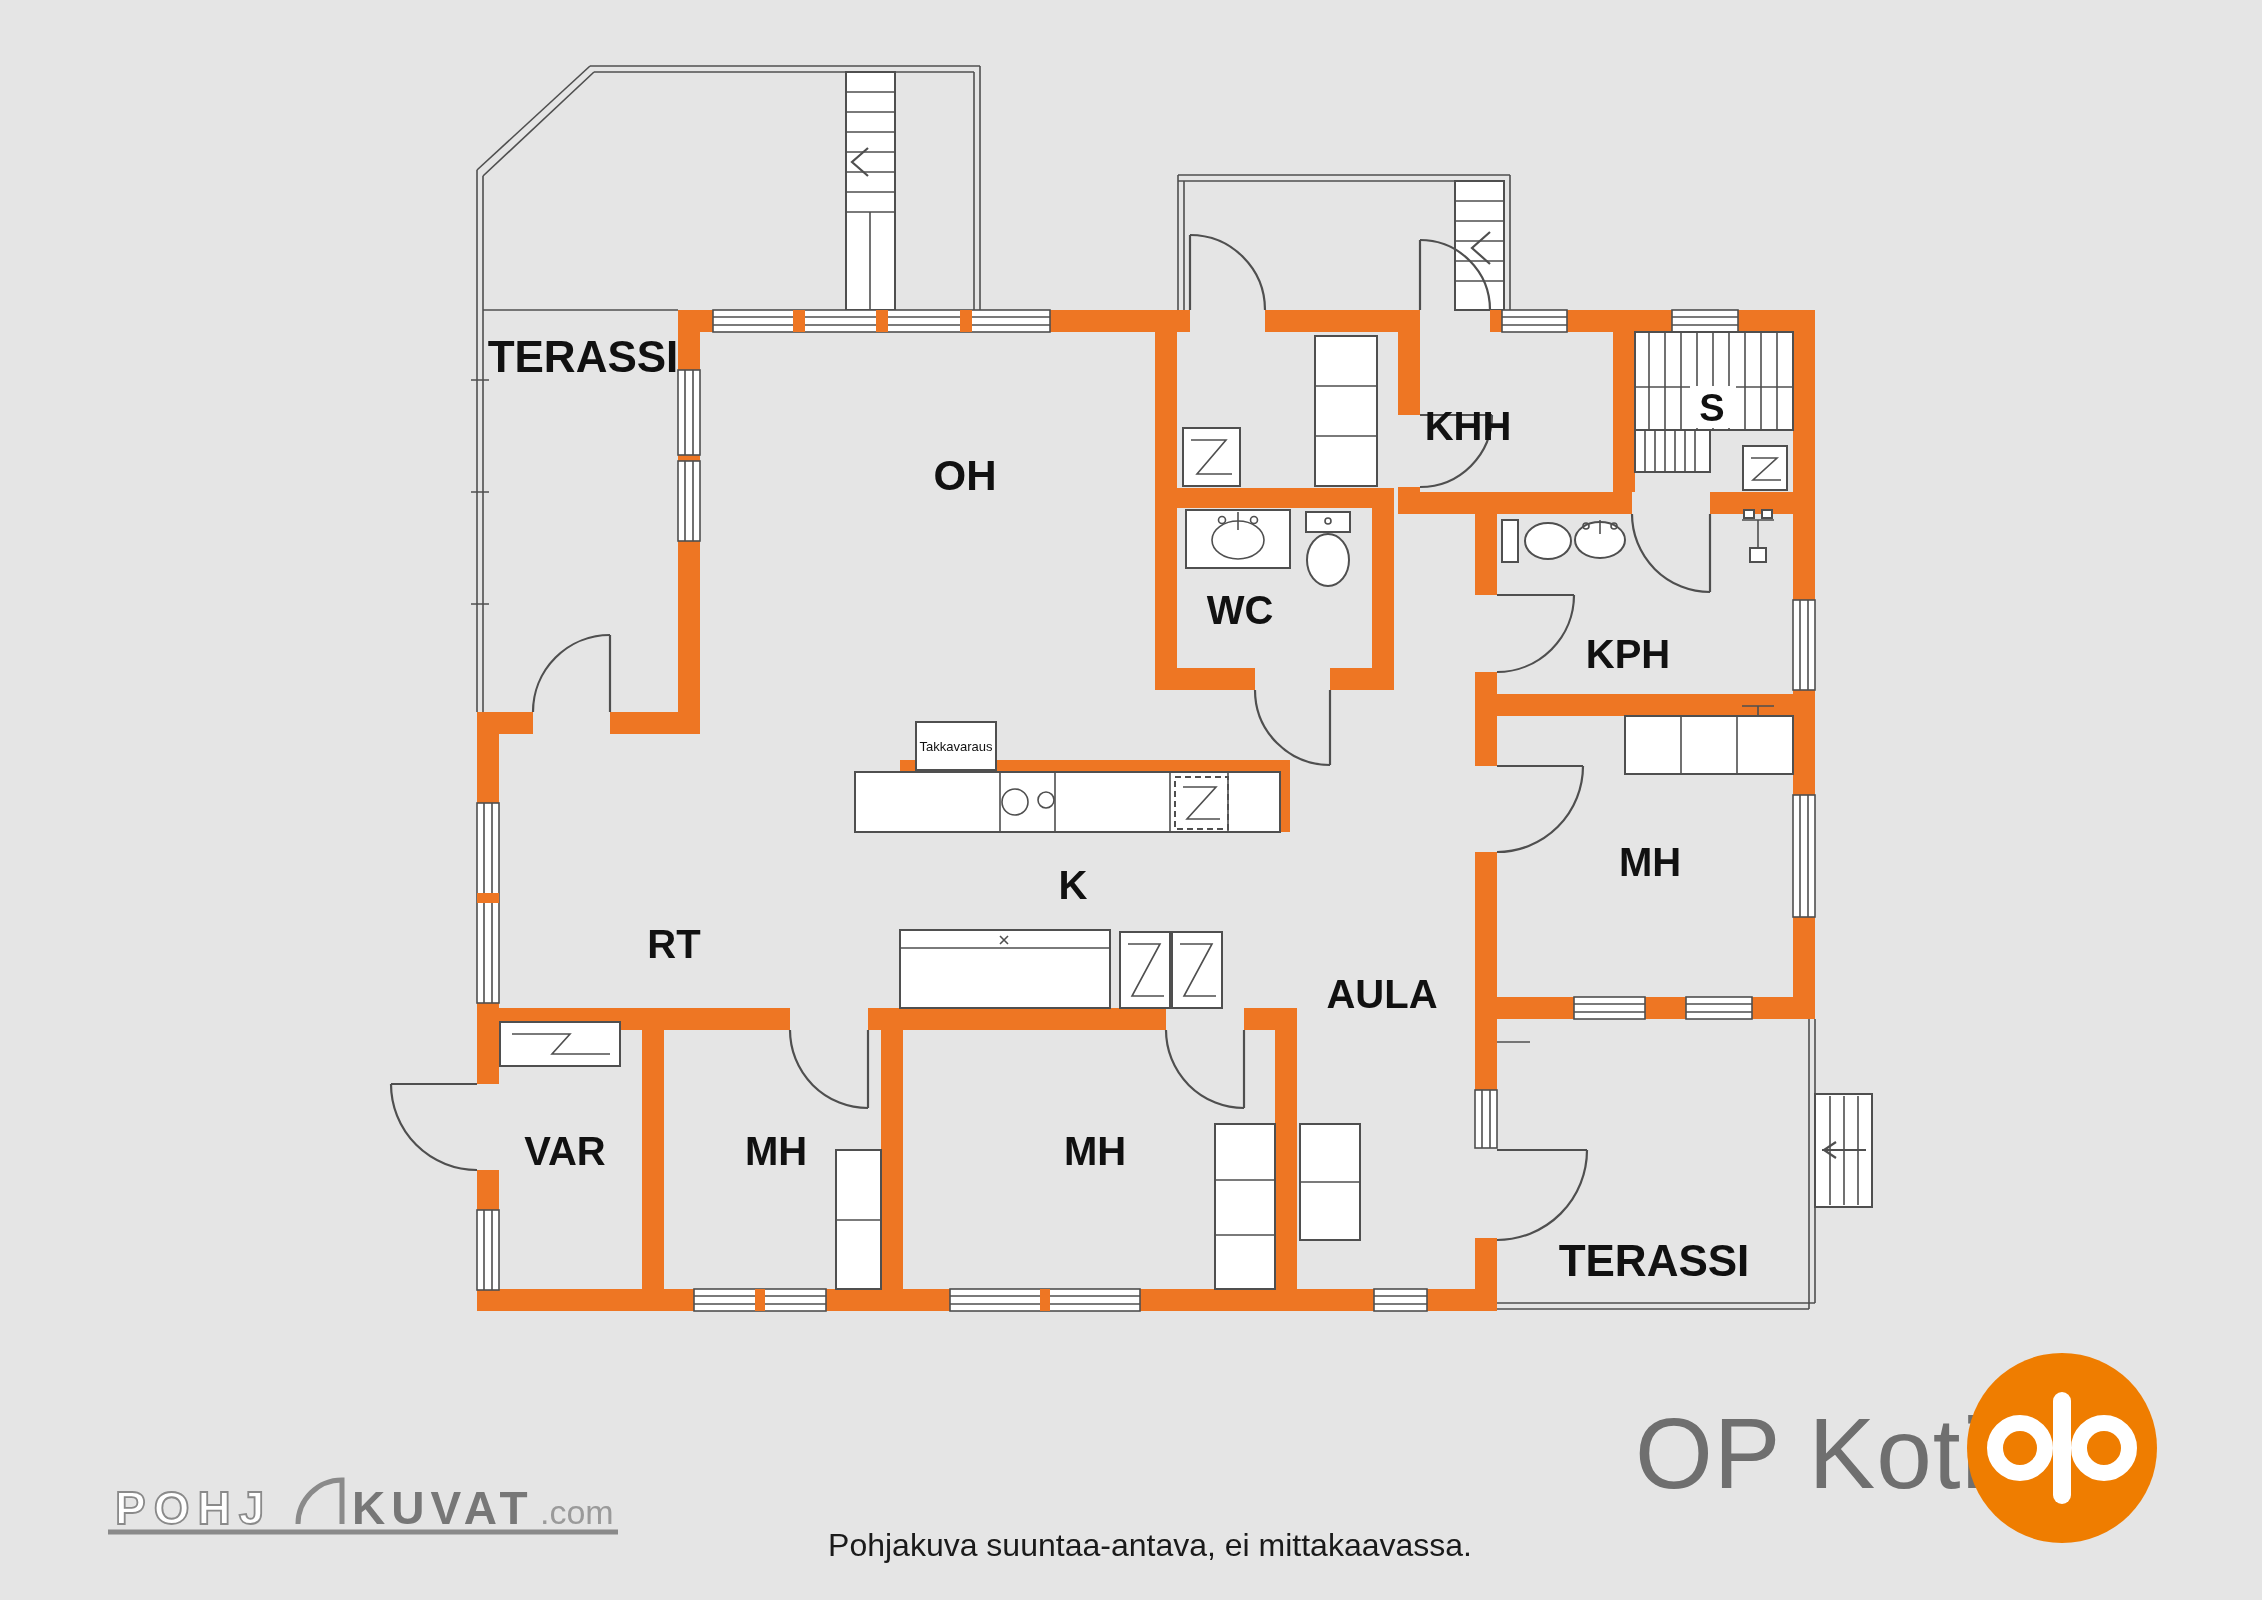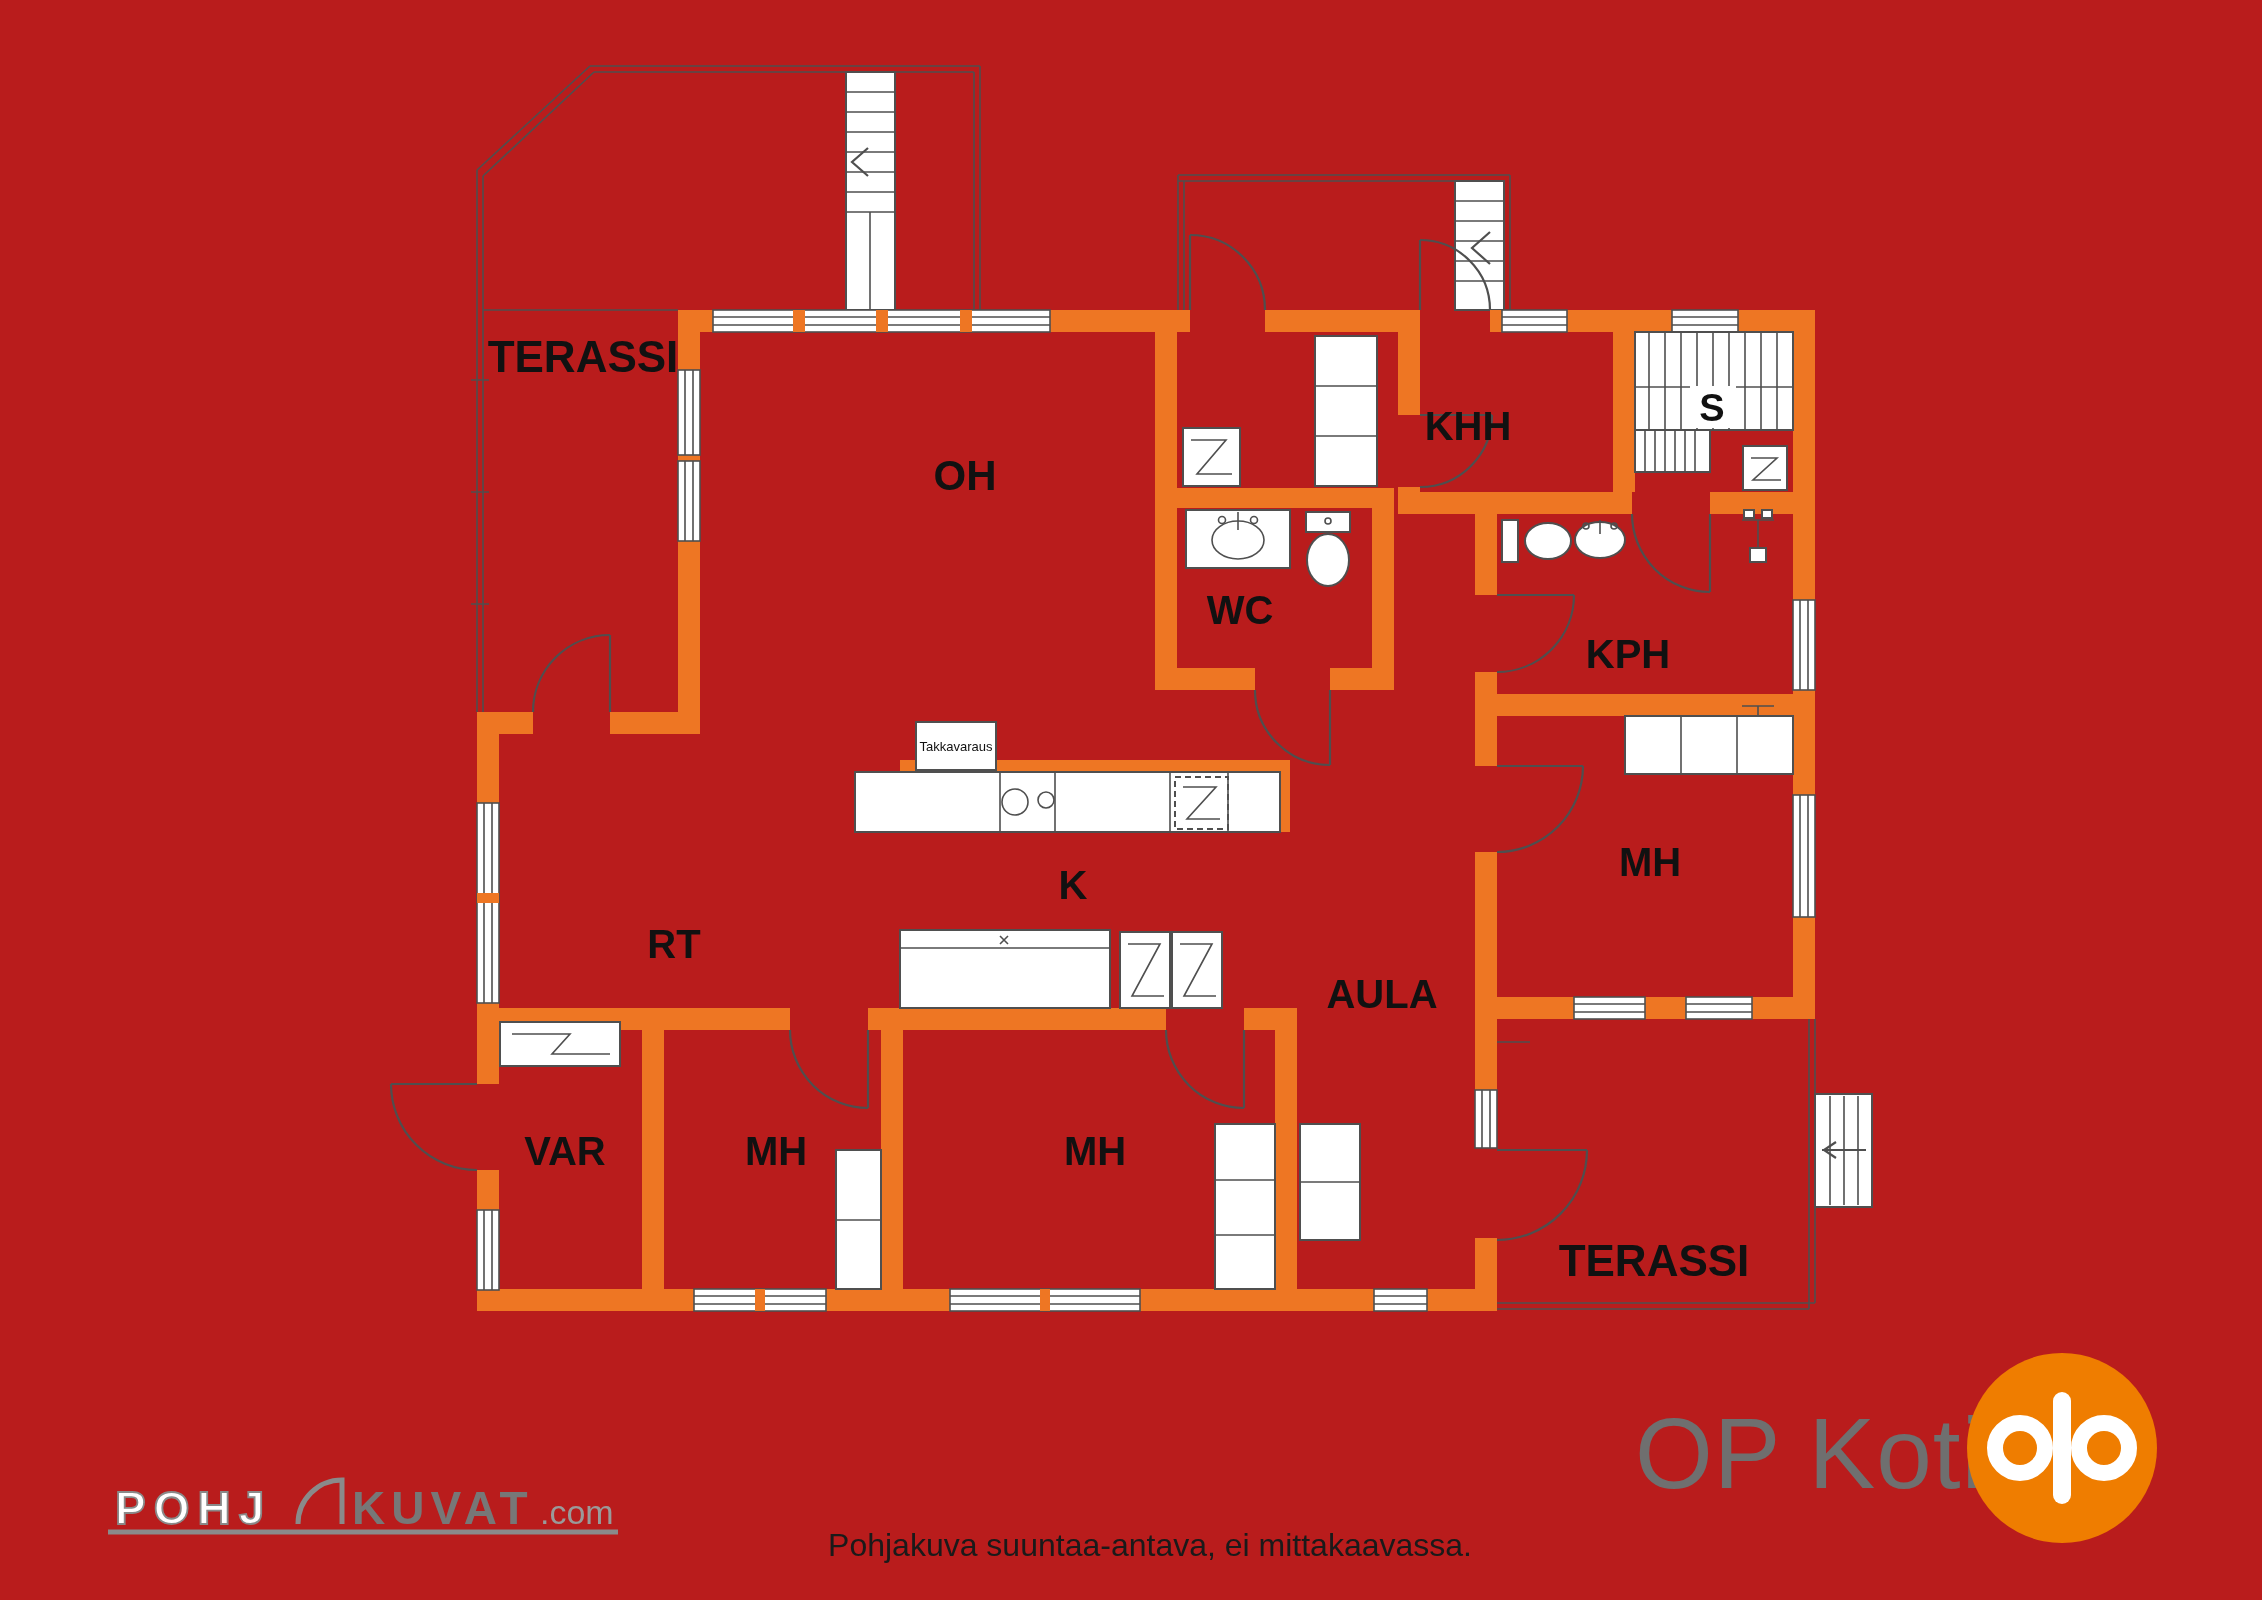--- a/index.html
+++ b/index.html
@@ -1,16 +1,16 @@
 <!DOCTYPE html>
 <html><head>
 <meta charset="utf-8">
 <style>
   html,body{margin:0;padding:0;background:#fff;}
-  .stage{position:relative;width:2262px;height:1600px;background:#b91c1c;overflow:hidden;
+  .stage{position:relative;width:2262px;height:1600px;background:#e5e5e5;overflow:hidden;
          font-family:"Liberation Sans",sans-serif;}
   svg{position:absolute;left:0;top:0;}
   .w{fill:#EE7623;}
   .ln{stroke:#4F4F4F;stroke-width:2.2;fill:none;}
   .tn{stroke:#4F4F4F;stroke-width:1.6;fill:none;}
   .fx{fill:#FFFFFF;stroke:#4F4F4F;stroke-width:2;}
   .win{fill:#FFFFFF;stroke:#4F4F4F;stroke-width:1.6;}
   .lbl{font-family:"Liberation Sans",sans-serif;font-weight:600;fill:#111;text-anchor:middle;}
   .s44{font-size:44px;} .s42{font-size:42px;} .s40{font-size:40px;} .s38{font-size:38px;}
   .s13{font-size:13px;font-weight:400;}

